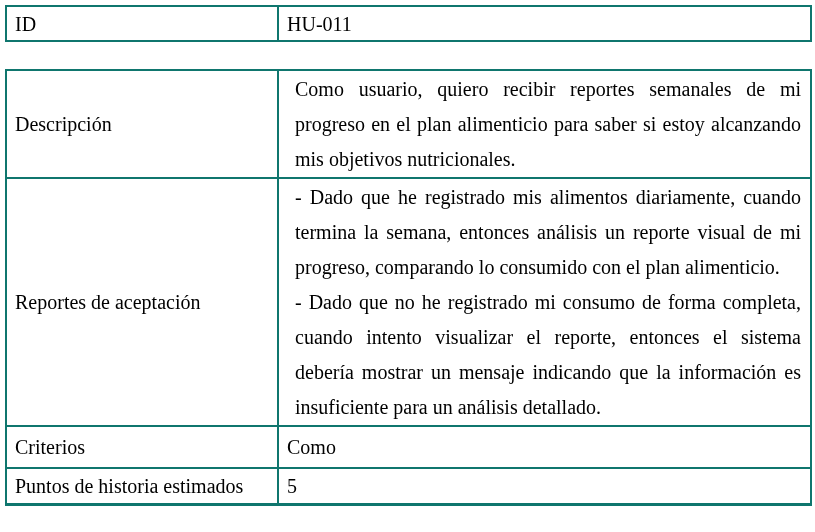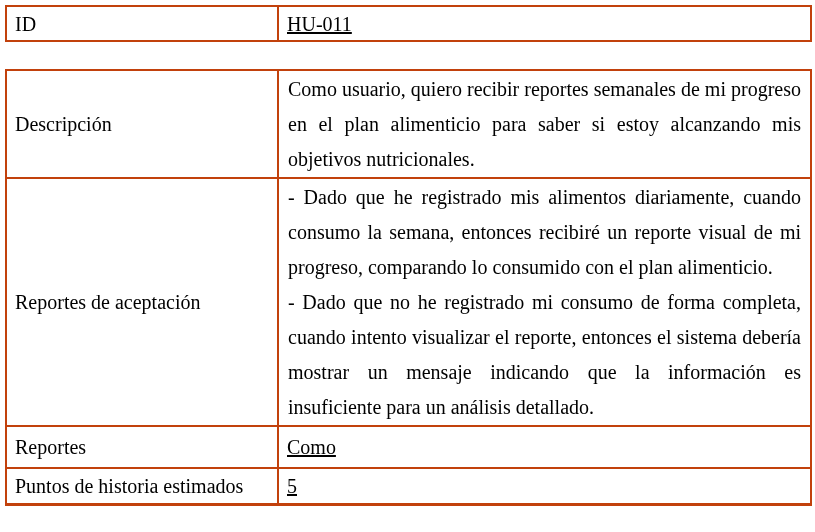--- a/index.html
+++ b/index.html
@@ -22,33 +22,33 @@
     table-layout: fixed;
     width: 805px;
     margin-left: 5px;
     background: #ffffff;
   }
   table.tbl-top { margin-top: 5px; }
   table.tbl-detail { margin-top: 27px; }
   col.c1 { width: 272px; }
   col.c2 { width: 533px; }
   td {
-    border: 2px solid #c2410c;
+    border: 2px solid #0f766e;
     font-size: 20px;
     line-height: 26px;
     vertical-align: middle;
     padding: 2px 9px 2px 8px;
     overflow: hidden;
   }
   tr.last-row td { border-bottom-width: 3px; }
   td.cell-label { vertical-align: middle; }
-  td.cell-value { vertical-align: middle; text-decoration: underline; }
+  td.cell-value { vertical-align: middle; }
   td.cell-par {
     vertical-align: top;
-    padding: 1px 9px 0 9px;
+    padding: 1px 9px 0 16px;
   }
   td.cell-par p {
     margin: 0;
     line-height: 35px;
     text-align: justify;
   }
   tr.row-id td, tr.row-nombre td { height: 29px; }
   tr.row-desc { height: 104px; }
   tr.row-crit { height: 246px; }
   tr.row-prio td { height: 36px; }
@@ -80,26 +80,26 @@
     <tbody>
       <tr class="row-desc">
         <td class="cell-label">Descripción</td>
         <td class="cell-par">
           <p>Como usuario, quiero recibir reportes semanales de mi progreso en el plan alimenticio para saber si estoy alcanzando mis objetivos nutricionales.</p>
         </td>
       </tr>
       <tr class="row-crit">
         <td class="cell-label">Reportes de aceptación</td>
         <td class="cell-par">
-          <p>- Dado que he registrado mis alimentos diariamente, cuando consumo la semana, entonces recibiré un reporte visual de mi progreso, comparando lo consumido con el plan alimenticio.</p>
+          <p>- Dado que he registrado mis alimentos diariamente, cuando termina la semana, entonces análisis un reporte visual de mi progreso, comparando lo consumido con el plan alimenticio.</p>
           <p>- Dado que no he registrado mi consumo de forma completa, cuando intento visualizar el reporte, entonces el sistema debería mostrar un mensaje indicando que la información es insuficiente para un análisis detallado.</p>
         </td>
       </tr>
       <tr class="row-prio">
-        <td class="cell-label">Reportes</td>
+        <td class="cell-label">Criterios</td>
         <td class="cell-value">Como</td>
       </tr>
       <tr class="row-puntos last-row">
         <td class="cell-label">Puntos de historia estimados</td>
         <td class="cell-value">5</td>
       </tr>
     </tbody>
   </table>
 
 </div>

